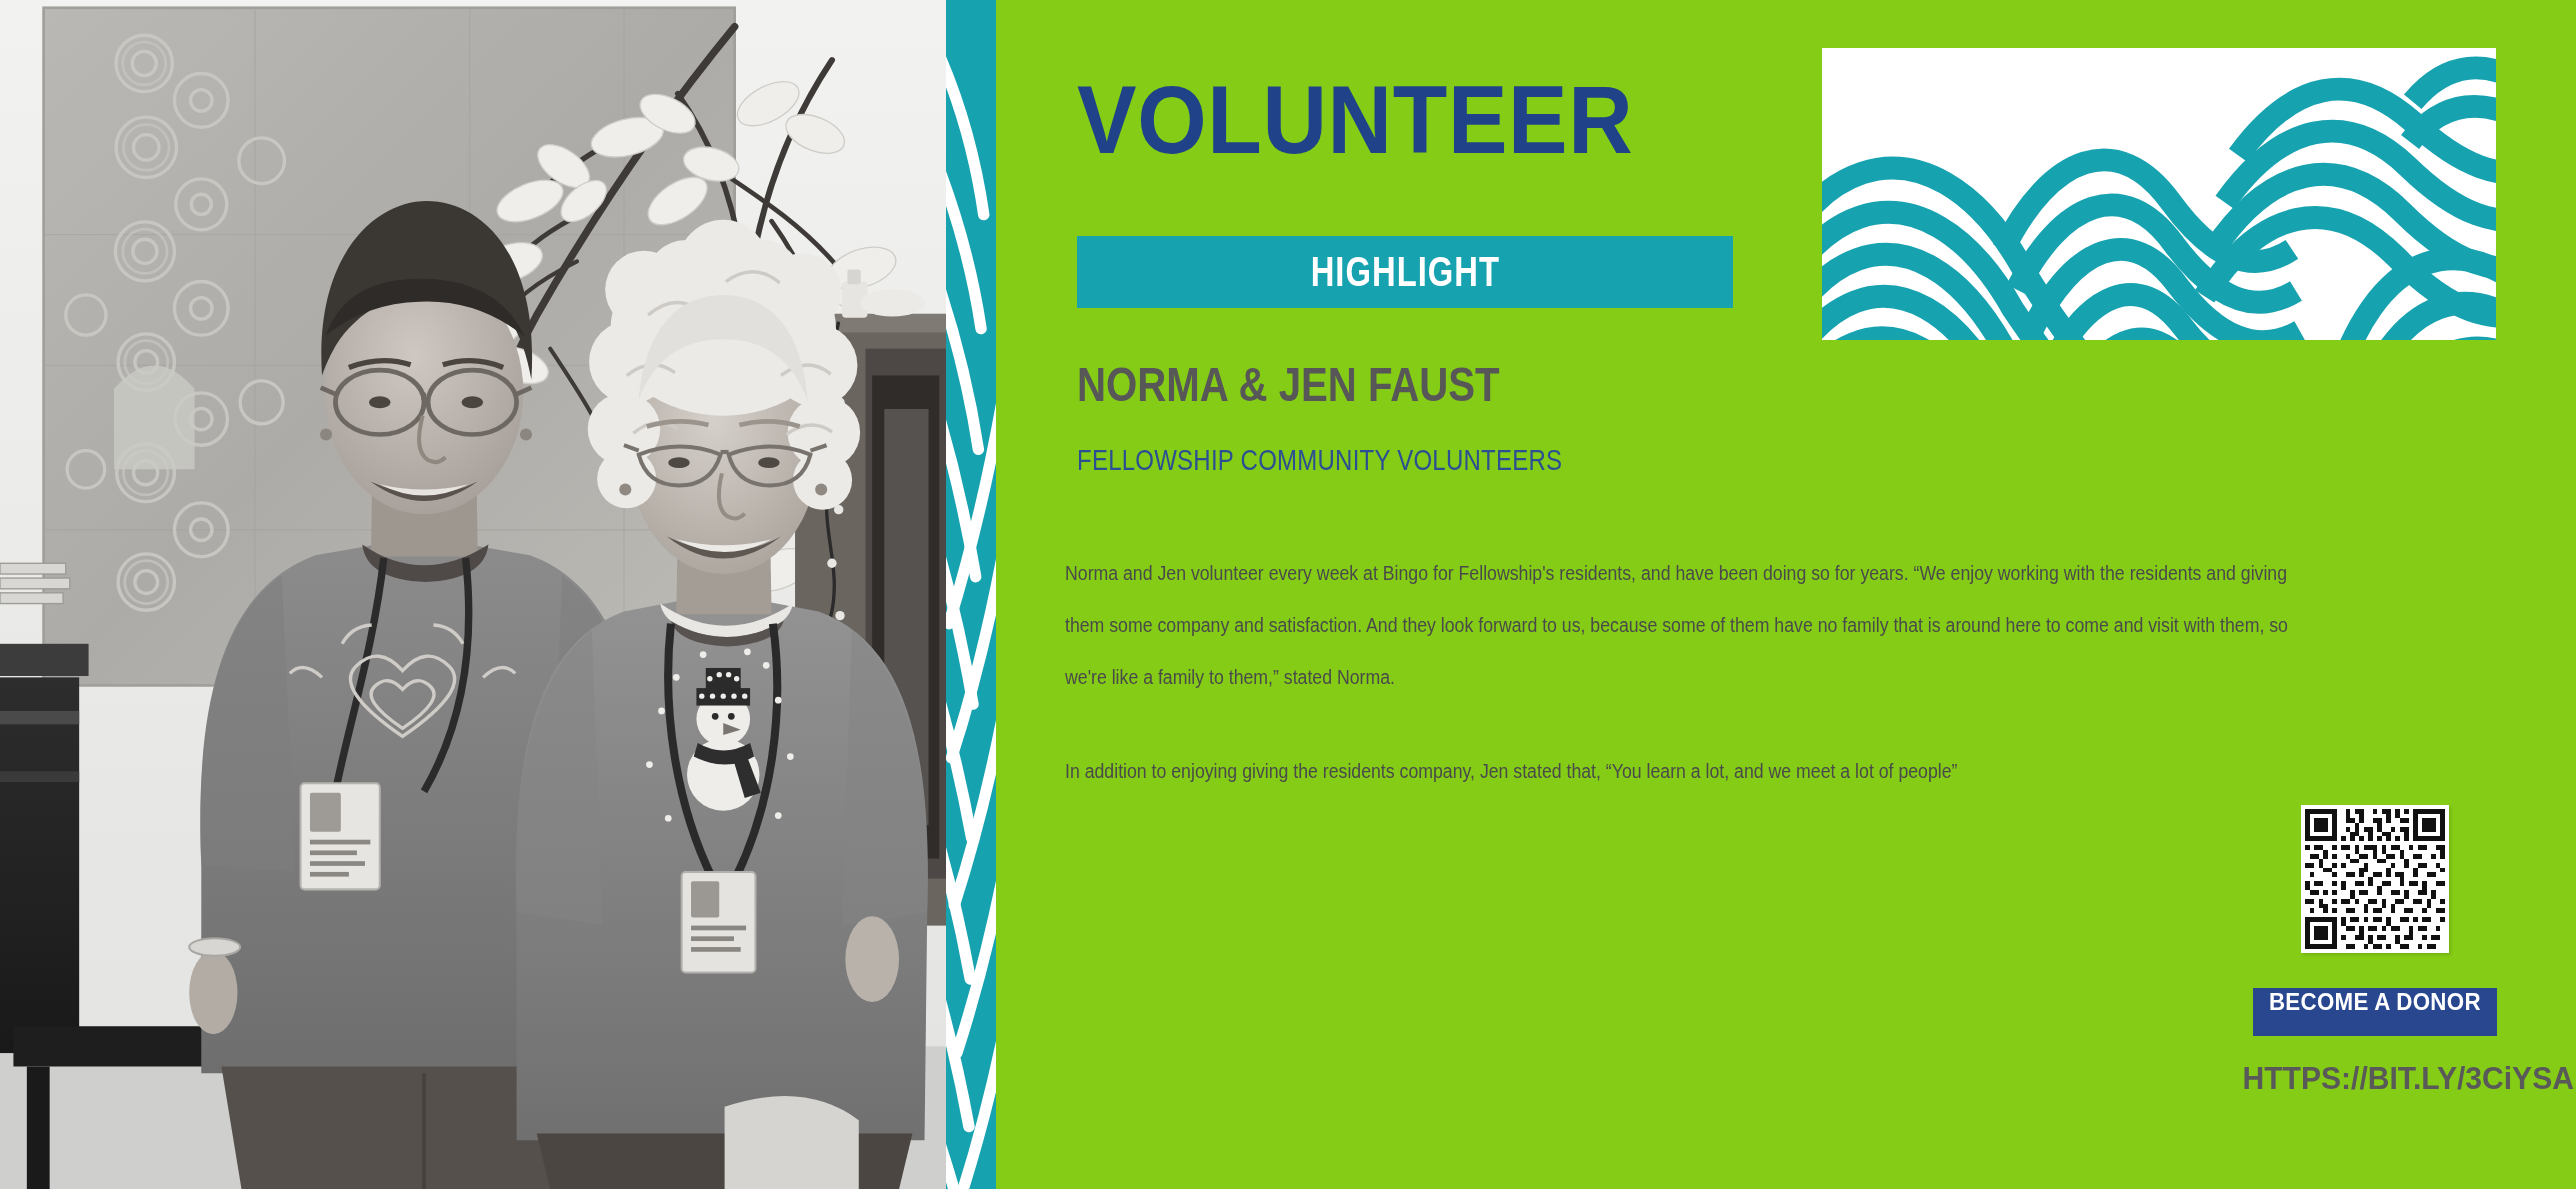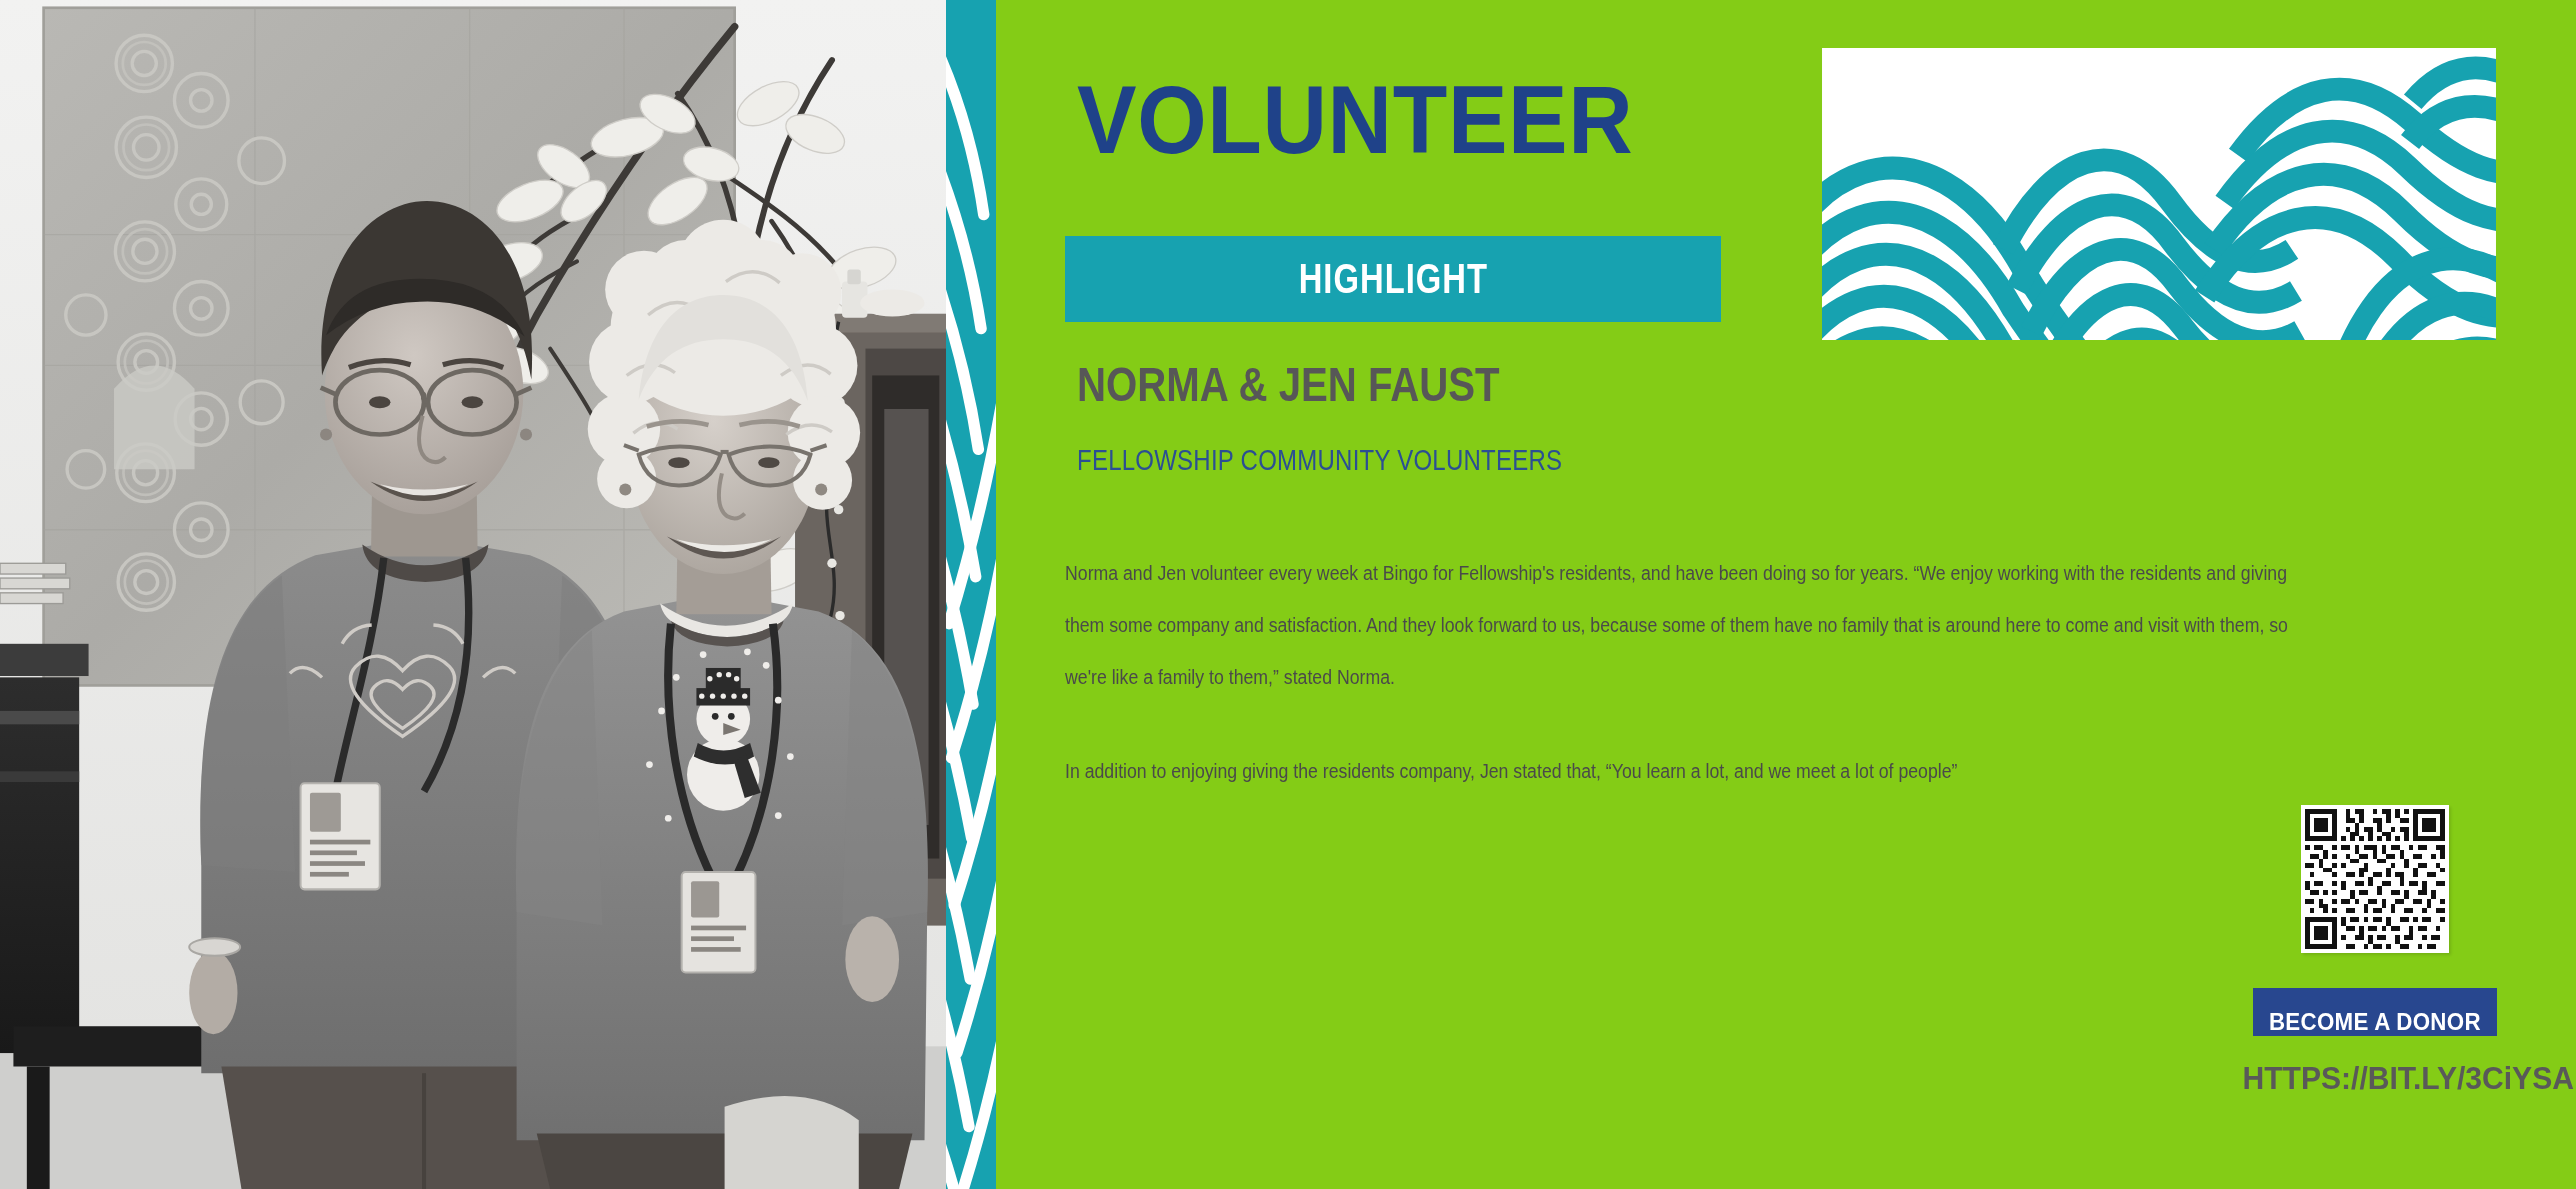--- a/index.html
+++ b/index.html
@@ -62,24 +62,24 @@
     letter-spacing: 0.7px;
     color: #1f4289;
     font-family: "Liberation Sans Narrow", "Liberation Sans", sans-serif;
     transform: scaleX(0.93);
     transform-origin: left top;
     white-space: nowrap;
   }
 
   .highlight-banner {
     position: absolute;
-    left: 69px;
+    left: 81px;
     top: 236px;
     width: 656px;
-    height: 86px;
+    height: 72px;
     background: #17a2b0;
     display: flex;
     align-items: center;
     justify-content: center;
   }
   .highlight-banner .label {
     color: #ffffff;
     font-size: 42px;
     font-weight: 700;
     letter-spacing: 1.3px;
@@ -151,21 +151,21 @@
     box-shadow: 2px 2px 2.7px rgba(0,0,0,0.12);
   }
   .qr-wrap svg { display: block; width: 148px; height: 148px; }
 
   .donor-button {
     margin: 35px auto 0 auto;
     width: 244px;
     height: 48px;
     background: #28478f;
     display: flex;
-    align-items: flex-end;
+    align-items: flex-start;
     justify-content: center;
     cursor: pointer;
   }
   .donor-button .label {
     color: #ffffff;
     font-size: 24px;
     font-weight: 700;
     letter-spacing: 0.3px;
     transform: scaleX(0.93);
     font-family: "Liberation Sans", sans-serif;

